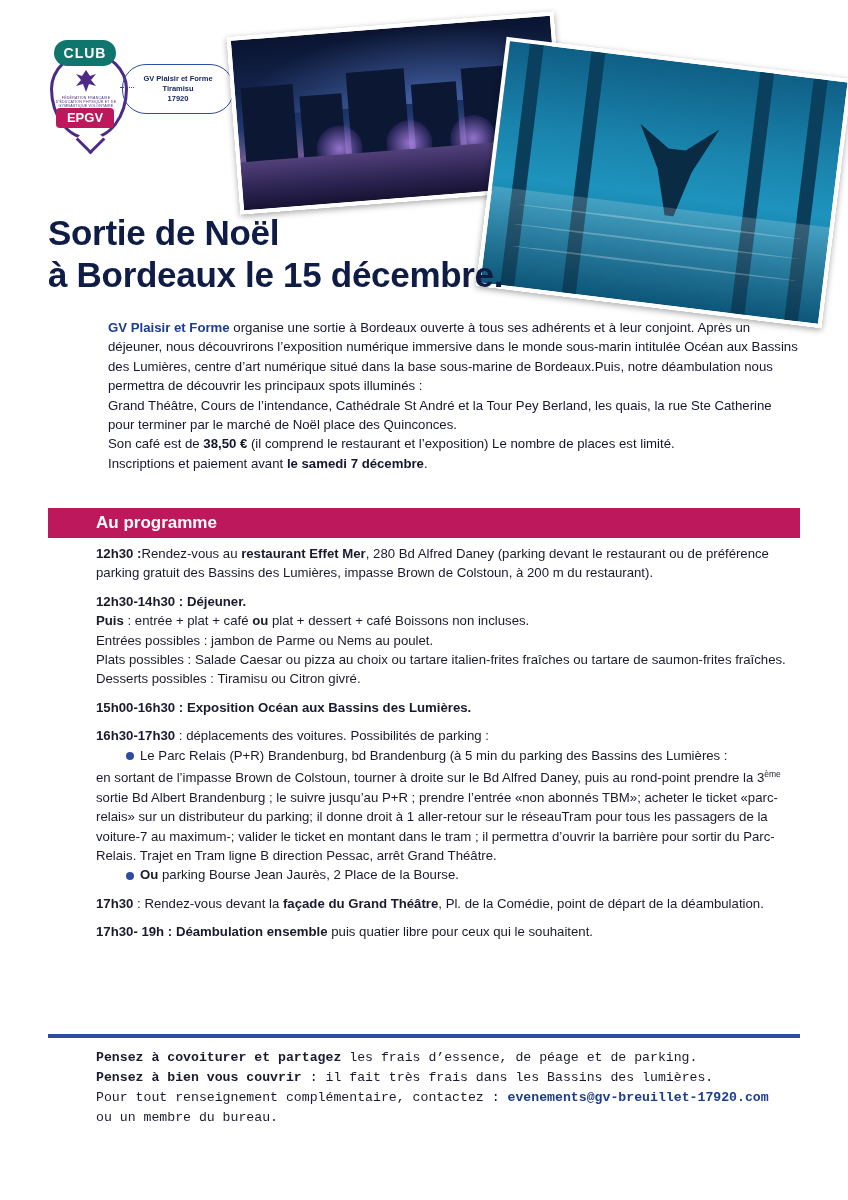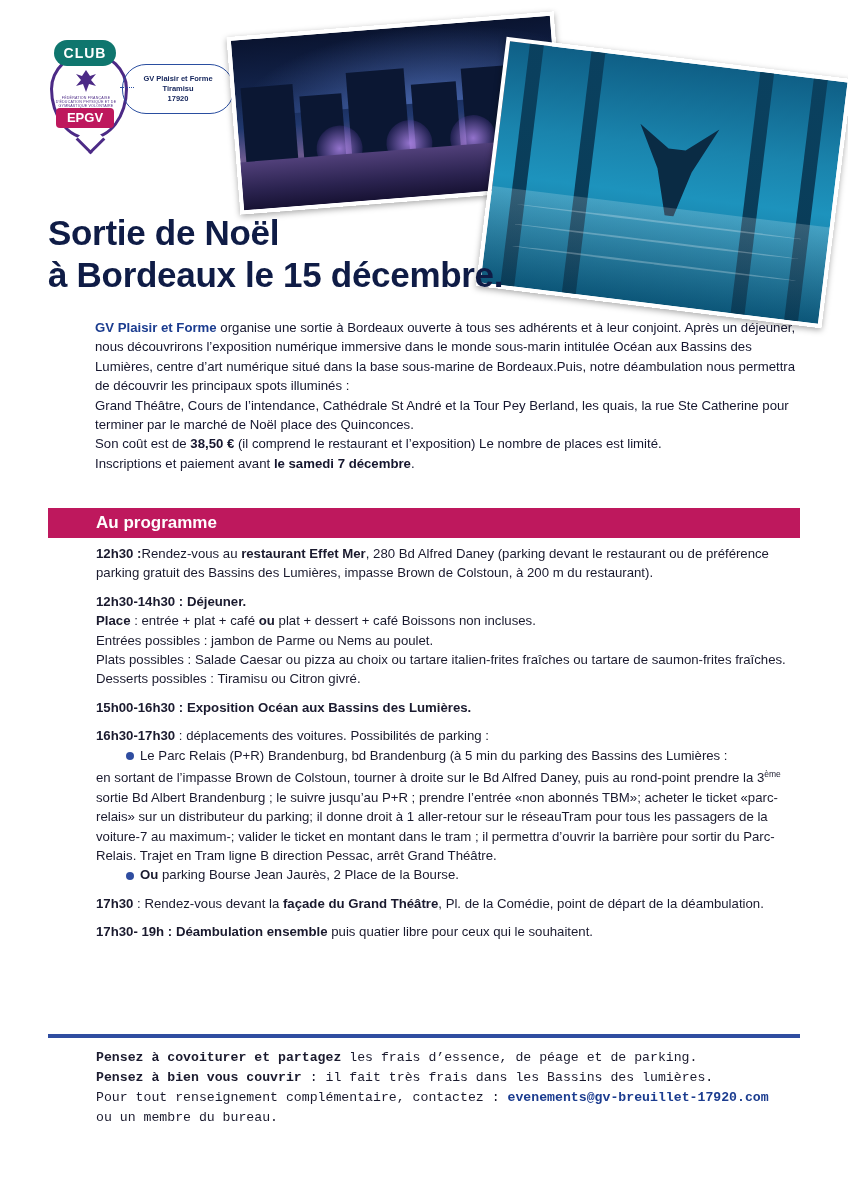--- a/index.html
+++ b/index.html
@@ -226,21 +226,21 @@
     font-size: 35px;
     font-weight: bold;
     color: #0f1c46;
     line-height: 42px;
     letter-spacing: -.3px;
   }
 
   
   .content {
     position: absolute;
-    left: 95px;
+    left: 108px;
     right: 48px;
     top: 318px;
     font-size: 13.2px;
     line-height: 19.4px;
     color: #15162e;
   }
   .content p {
     margin: 0;
   }
   .b { font-weight: bold; }
@@ -362,40 +362,40 @@
   <div>Sortie de Noël</div>
   <div>à Bordeaux le 15 décembre.</div>
 </div>
 
 <div class="content intro">
   <p>
     <span class="blue-b">GV Plaisir et Forme</span><span> organise une sortie à Bordeaux ouverte à tous ses adhérents et à leur conjoint. Après un déjeuner, nous découvrirons l’exposition numérique immersive dans le monde sous-marin intitulée Océan aux Bassins des Lumières, centre d’art numérique situé dans la base sous-marine de Bordeaux.Puis, notre déambulation nous permettra de découvrir les principaux spots illuminés :</span>
   </p>
   <p>Grand Théâtre, Cours de l’intendance, Cathédrale St André et la Tour Pey Berland, les quais, la rue Ste Catherine pour terminer par le marché de Noël place des Quinconces.</p>
   <p>
-    <span>Son coût est de </span><span class="b">38,50 €</span><span> (il comprend le restaurant et l’exposition) Le nombre de places est limité.</span>
+    <span>Son café est de </span><span class="b">38,50 €</span><span> (il comprend le restaurant et l’exposition) Le nombre de places est limité.</span>
   </p>
   <p>
     <span>Inscriptions et paiement avant </span><span class="b">le samedi 7 décembre</span><span>.</span>
   </p>
 </div>
 
 <div class="band">Au programme</div>
 
 <div class="programme">
 
   <div class="blk">
     <span class="b">12h30 :</span><span>Rendez-vous au </span><span class="b">restaurant Effet Mer</span><span>, 280 Bd Alfred Daney (parking devant le restaurant ou de préférence parking gratuit des Bassins des Lumières, impasse Brown de Colstoun, à 200 m du restaurant).</span>
   </div>
 
   <div class="blk tight">
     <span class="b">12h30-14h30 : Déjeuner.</span>
   </div>
   <div>
-    <span class="b">Place</span><span> : entrée + plat + café </span><span class="b">ou</span><span> plat + dessert + café  Boissons non incluses.</span>
+    <span class="b">Puis</span><span> : entrée + plat + café </span><span class="b">ou</span><span> plat + dessert + café  Boissons non incluses.</span>
   </div>
   <div>Entrées possibles : jambon de Parme ou Nems au poulet.</div>
   <div>Plats possibles : Salade Caesar ou pizza au choix ou tartare italien-frites fraîches ou tartare de saumon-frites fraîches.</div>
   <div class="blk">Desserts possibles : Tiramisu ou Citron givré.</div>
 
   <div class="blk">
     <span class="b">15h00-16h30 : Exposition Océan aux Bassins des Lumières.</span>
   </div>
 
   <div class="tight">

